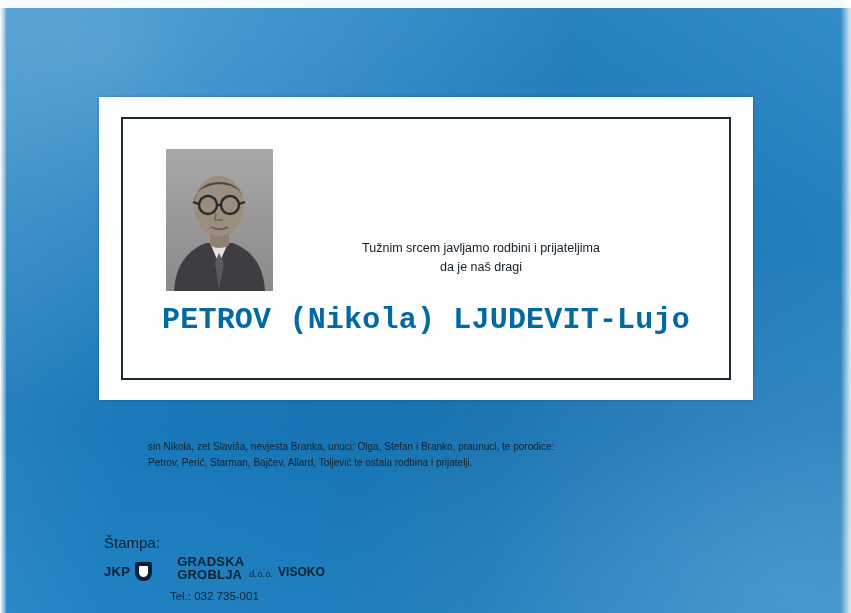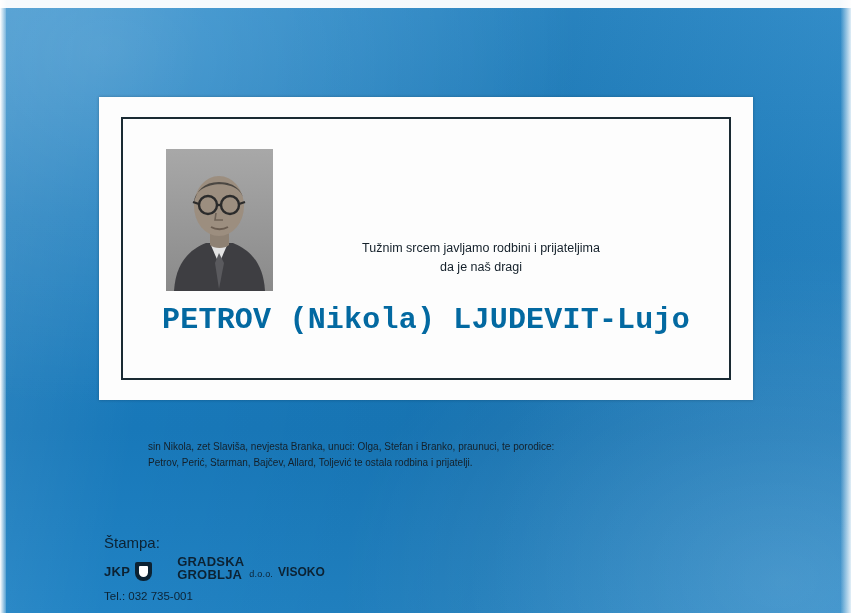--- a/index.html
+++ b/index.html
@@ -181,20 +181,21 @@
     font-weight: normal;
     letter-spacing: 0.2px;
   }
   .logo-visoko {
     font-weight: bold;
     font-size: 12px;
   }
   .tel {
     margin-top: 7px;
     font-size: 11.5px;
+    text-align: center;
   }
 </style>
 </head>
 <body>
 
 <div class="page-bg"></div>
 <div class="scan-edge-top"></div>
 <div class="scan-edge-left"></div>
 <div class="scan-edge-right"></div>
 

